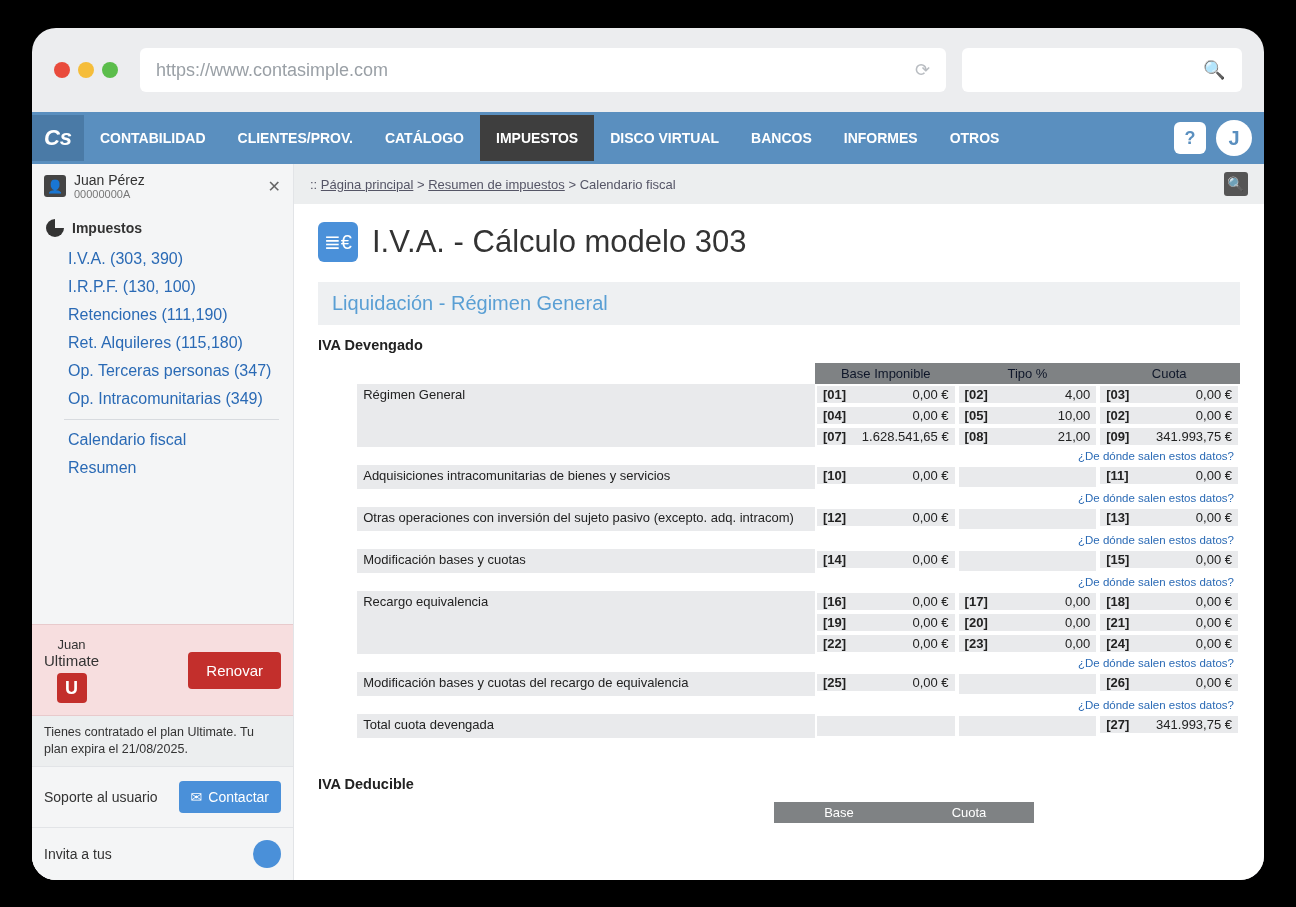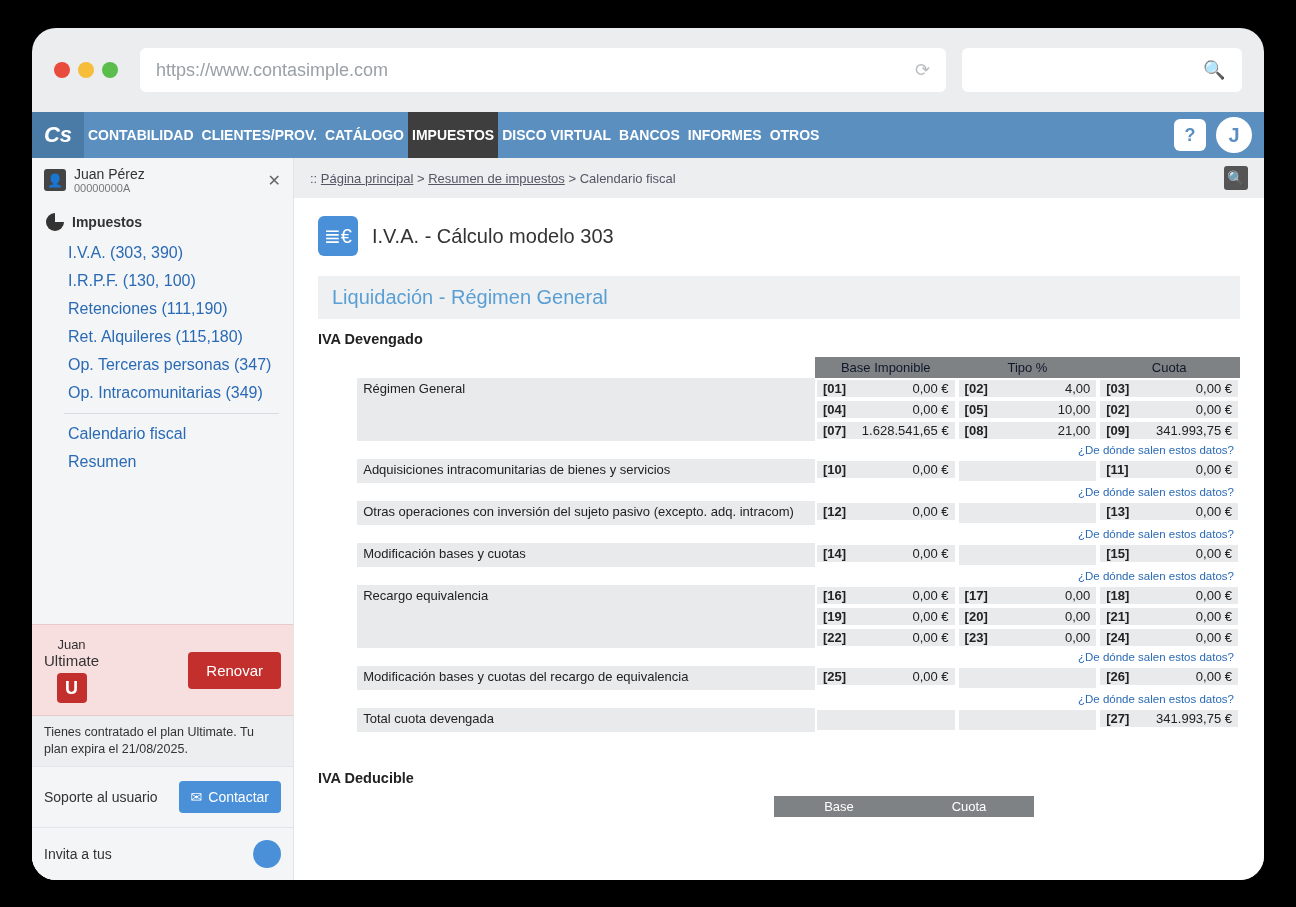--- a/index.html
+++ b/index.html
@@ -11,23 +11,23 @@
 .traffic { display: flex; gap: 8px; margin-right: 6px; }
 .dot { width: 16px; height: 16px; border-radius: 50%; }
 .red { background: #e94b3c; }
 .yellow { background: #f5bd3a; }
 .green { background: #5bbd4b; }
 .addr { flex: 1; background: #fff; border-radius: 6px; height: 44px; display: flex; align-items: center; padding: 0 16px; color: #9aa0a6; font-size: 18px; justify-content: space-between; text-align: right; }
 .addr .refresh-icon { color: #b8bcc1; font-size: 18px; }
 .search-box { width: 280px; background: #fff; border-radius: 6px; height: 44px; display: flex; align-items: center; justify-content: flex-end; padding: 0 16px; color: #b8bcc1; font-size: 18px; }
 
 .app { flex: 1; background: #fff; display: flex; flex-direction: column; overflow: hidden; }
-.topnav { background: #5a8fbf; display: flex; align-items: center; height: 46px; color: #fff; font-size: 14px; font-weight: 600; }
+.topnav { background: #5a8fbf; display: flex; align-items: center; height: 52px; color: #fff; font-size: 14px; font-weight: 600; }
 .logo { background: #4a7aa6; width: 52px; height: 46px; display: flex; align-items: center; justify-content: center; font-size: 22px; font-weight: 700; font-style: italic; }
-.nav-item { padding: 0 4px; height: 46px; display: flex; align-items: center; cursor: pointer; }
+.nav-item { padding: 0 16px; height: 46px; display: flex; align-items: center; cursor: pointer; }
 .nav-item.active { background: #3e3e3e; }
 .nav-spacer { flex: 1; }
 .nav-icon-btn { width: 32px; height: 32px; background: #fff; color: #5a8fbf; border-radius: 6px; display: flex; align-items: center; justify-content: center; margin-right: 10px; font-weight: 700; font-size: 18px; cursor: pointer; }
 .avatar { width: 36px; height: 36px; border-radius: 50%; background: #fff; color: #5a8fbf; display: flex; align-items: center; justify-content: center; font-weight: 700; font-size: 20px; margin-right: 12px; cursor: pointer; }
 
 .body { flex: 1; display: flex; overflow: hidden; }
 .sidebar { width: 262px; background: #f4f5f6; border-right: 1px solid #e2e4e7; display: flex; flex-direction: column; font-size: 14px; }
 .user-row { display: flex; align-items: center; padding: 8px 12px; color: #333; }
 .user-row .uicon { width: 22px; height: 22px; background: #444; border-radius: 3px; margin-right: 8px; display: flex; align-items: center; justify-content: center; color: #fff; font-size: 13px; }
 .user-row .uname { flex: 1; line-height: 1.15; }
@@ -53,21 +53,21 @@
 .contact-btn { background: #4a90d9; color: #fff; border: none; padding: 8px 12px; border-radius: 4px; font-size: 14px; cursor: pointer; display: flex; align-items: center; gap: 6px; }
 .invite { padding: 12px; display: flex; align-items: center; justify-content: space-between; border-top: 1px solid #e2e4e7; font-size: 14px; color: #333; }
 
 .main { flex: 1; display: flex; flex-direction: column; overflow: hidden; }
 .crumbs { background: #eceeef; padding: 8px 16px; font-size: 13px; color: #556; display: flex; align-items: center; justify-content: space-between; }
 .crumbs a { color: #556; text-decoration: underline; cursor: pointer; }
 .crumbs .srch { width: 24px; height: 24px; background: #555; color: #fff; border-radius: 3px; display: flex; align-items: center; justify-content: center; font-size: 14px; cursor: pointer; }
 .content { flex: 1; overflow-y: auto; padding: 18px 24px; }
 .page-title { display: flex; align-items: center; gap: 14px; margin-bottom: 20px; }
 .page-title .picon { width: 40px; height: 40px; background: #4a90d9; border-radius: 6px; display: flex; align-items: center; justify-content: center; color: #fff; font-size: 20px; }
-.page-title h1 { font-size: 20px; color: #333; font-weight: 400; }
+.page-title h1 { font-size: 31px; color: #333; font-weight: 400; }
 .section-box { background: #eef0f2; padding: 10px 14px; margin-bottom: 12px; }
 .section-box h2 { color: #5a9fd4; font-size: 20px; font-weight: 400; }
 .subhead { font-weight: 700; font-size: 14.5px; color: #222; margin: 8px 0 10px; }
 
 table.tax { width: 100%; border-collapse: collapse; font-size: 13px; color: #222; }
 table.tax th { background: #7f8284; color: #0f172a; font-weight: 400; padding: 3px 8px; font-size: 13px; }
 table.tax td { padding: 3px 6px; vertical-align: top; }
 .desc-cell { background: #e9eaec; width: 420px; }
 .cell-box { display: flex; justify-content: space-between; align-items: center; background: #e9eaec; padding: 1px 6px; min-width: 126px; }
 .cell-box .num { font-weight: 700; }

